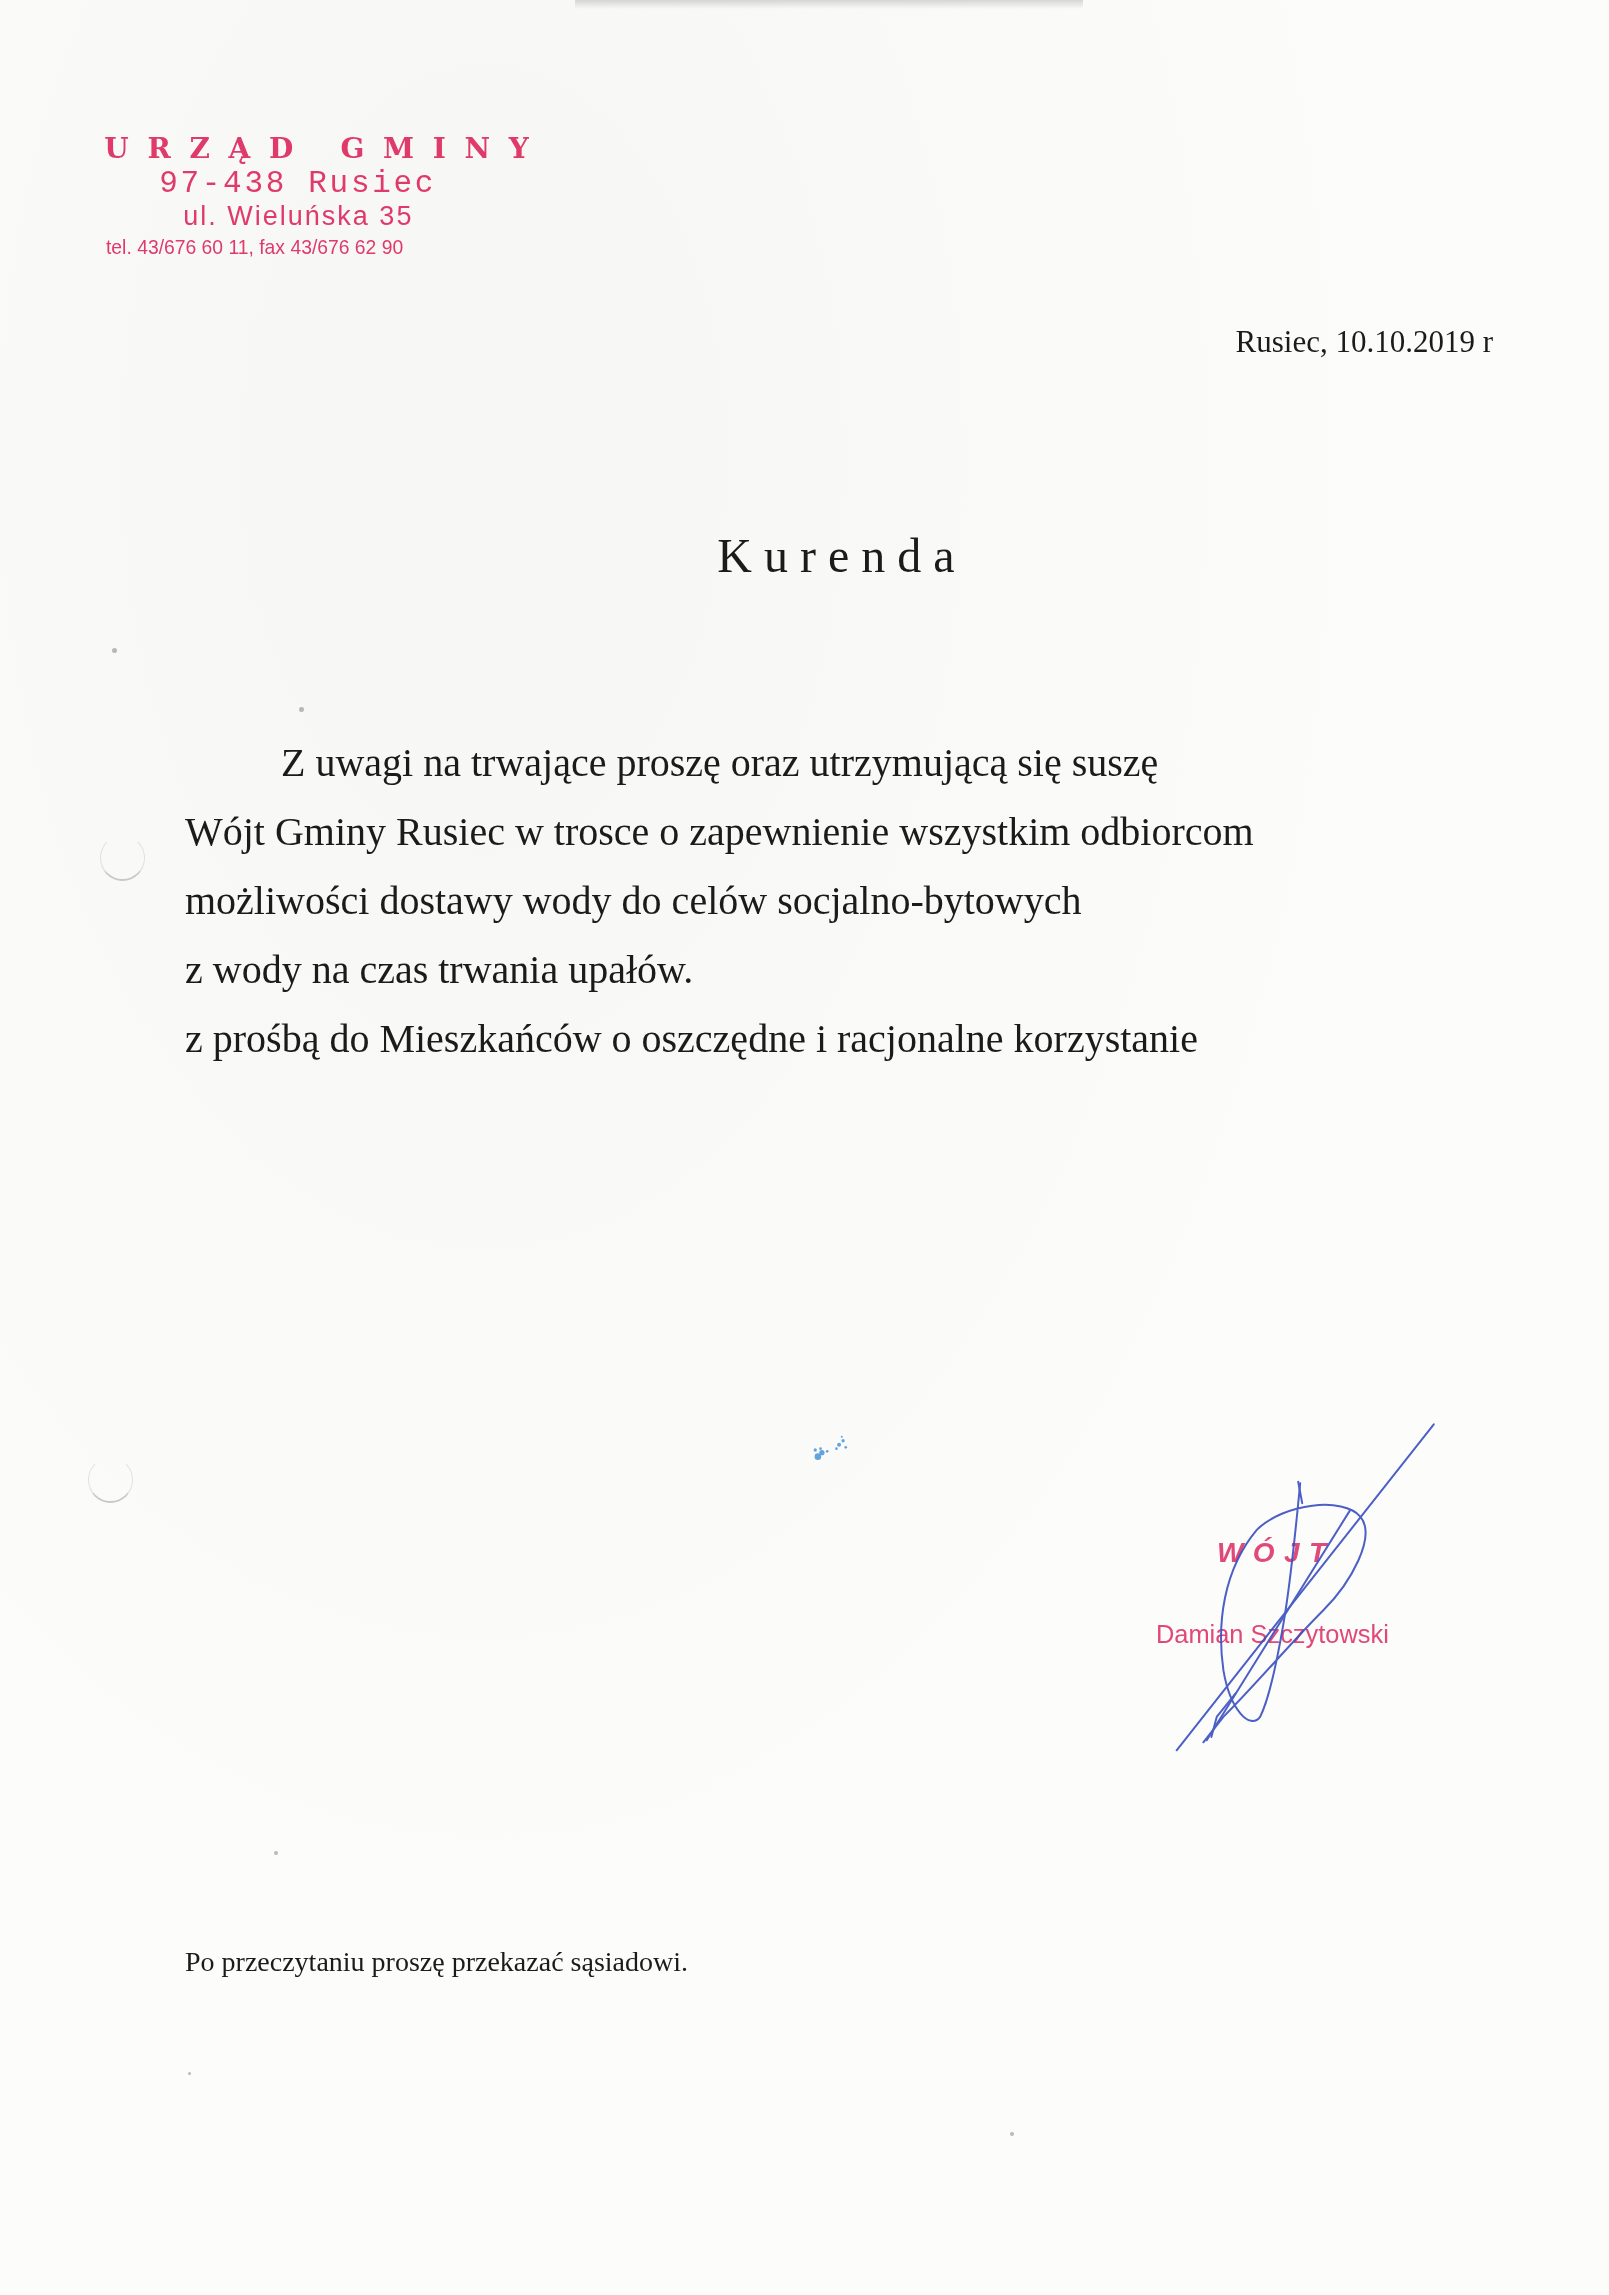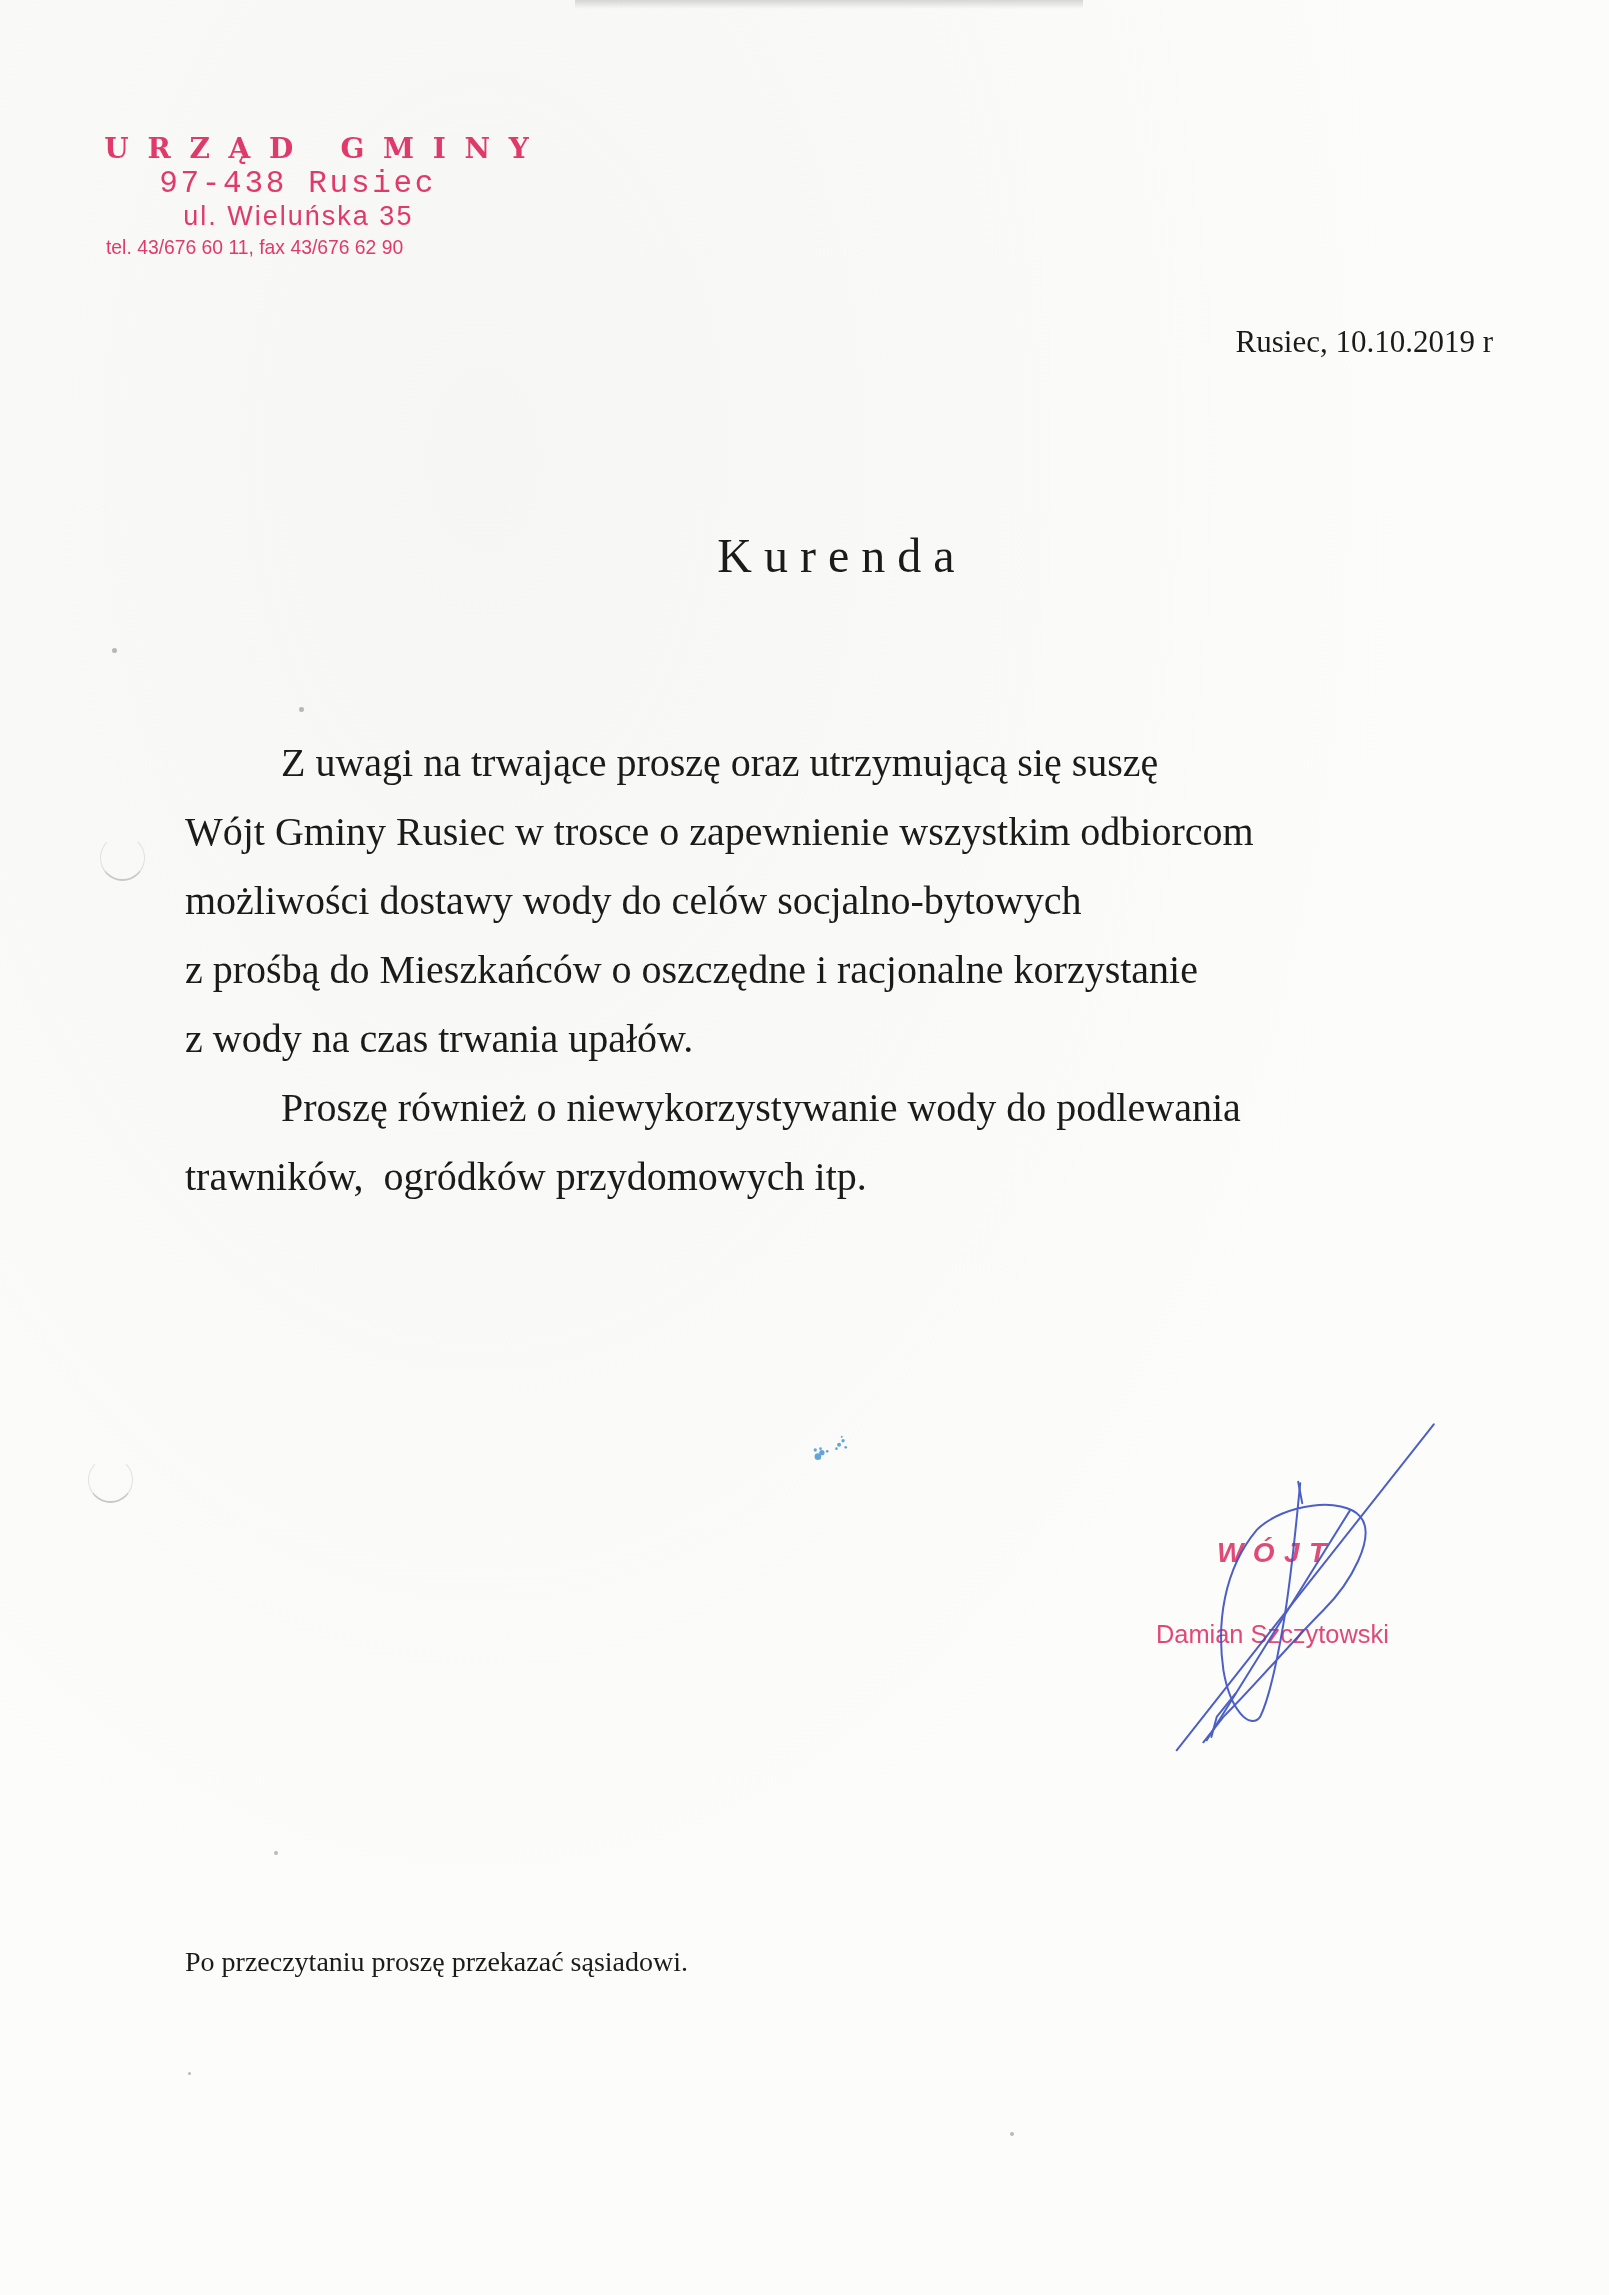--- a/index.html
+++ b/index.html
@@ -194,26 +194,22 @@
 
   <div class="date">Rusiec, 10.10.2019 r</div>
 
   <div class="title">Kurenda</div>
 
   <div class="body-text">
     <p class="para">
       <span class="line indent">Z uwagi na trwające proszę oraz utrzymującą się suszę</span>
       <span class="line">Wójt Gminy Rusiec w trosce o zapewnienie wszystkim odbiorcom</span>
       <span class="line">możliwości dostawy wody do celów socjalno-bytowych</span>
+      <span class="line">z wody na czas trwania upałów.</span>
       <span class="line">z prośbą do Mieszkańców o oszczędne i racjonalne korzystanie</span>
-      <span class="line">z wody na czas trwania upałów.</span>
-    </p>
-    <p class="para">
-      <span class="line indent">Proszę również o niewykorzystywanie wody do podlewania</span>
-      <span class="line" style="white-space:pre;">trawników,  ogródków przydomowych itp.</span>
     </p>
   </div>
 
   <div class="punch" style="left:100px; top:835px;"></div>
   <div class="punch" style="left:88px; top:1457px;"></div>
 
   <div class="speck" style="left:112px; top:648px; width:5.3px; height:5.3px;"></div>
   <div class="speck" style="left:299px; top:707px; width:4.7px; height:4.7px;"></div>
   <div class="speck" style="left:274px; top:1851px; width:4px; height:4px;"></div>
   <div class="speck" style="left:1010px; top:2132px; width:4px; height:4px;"></div>

